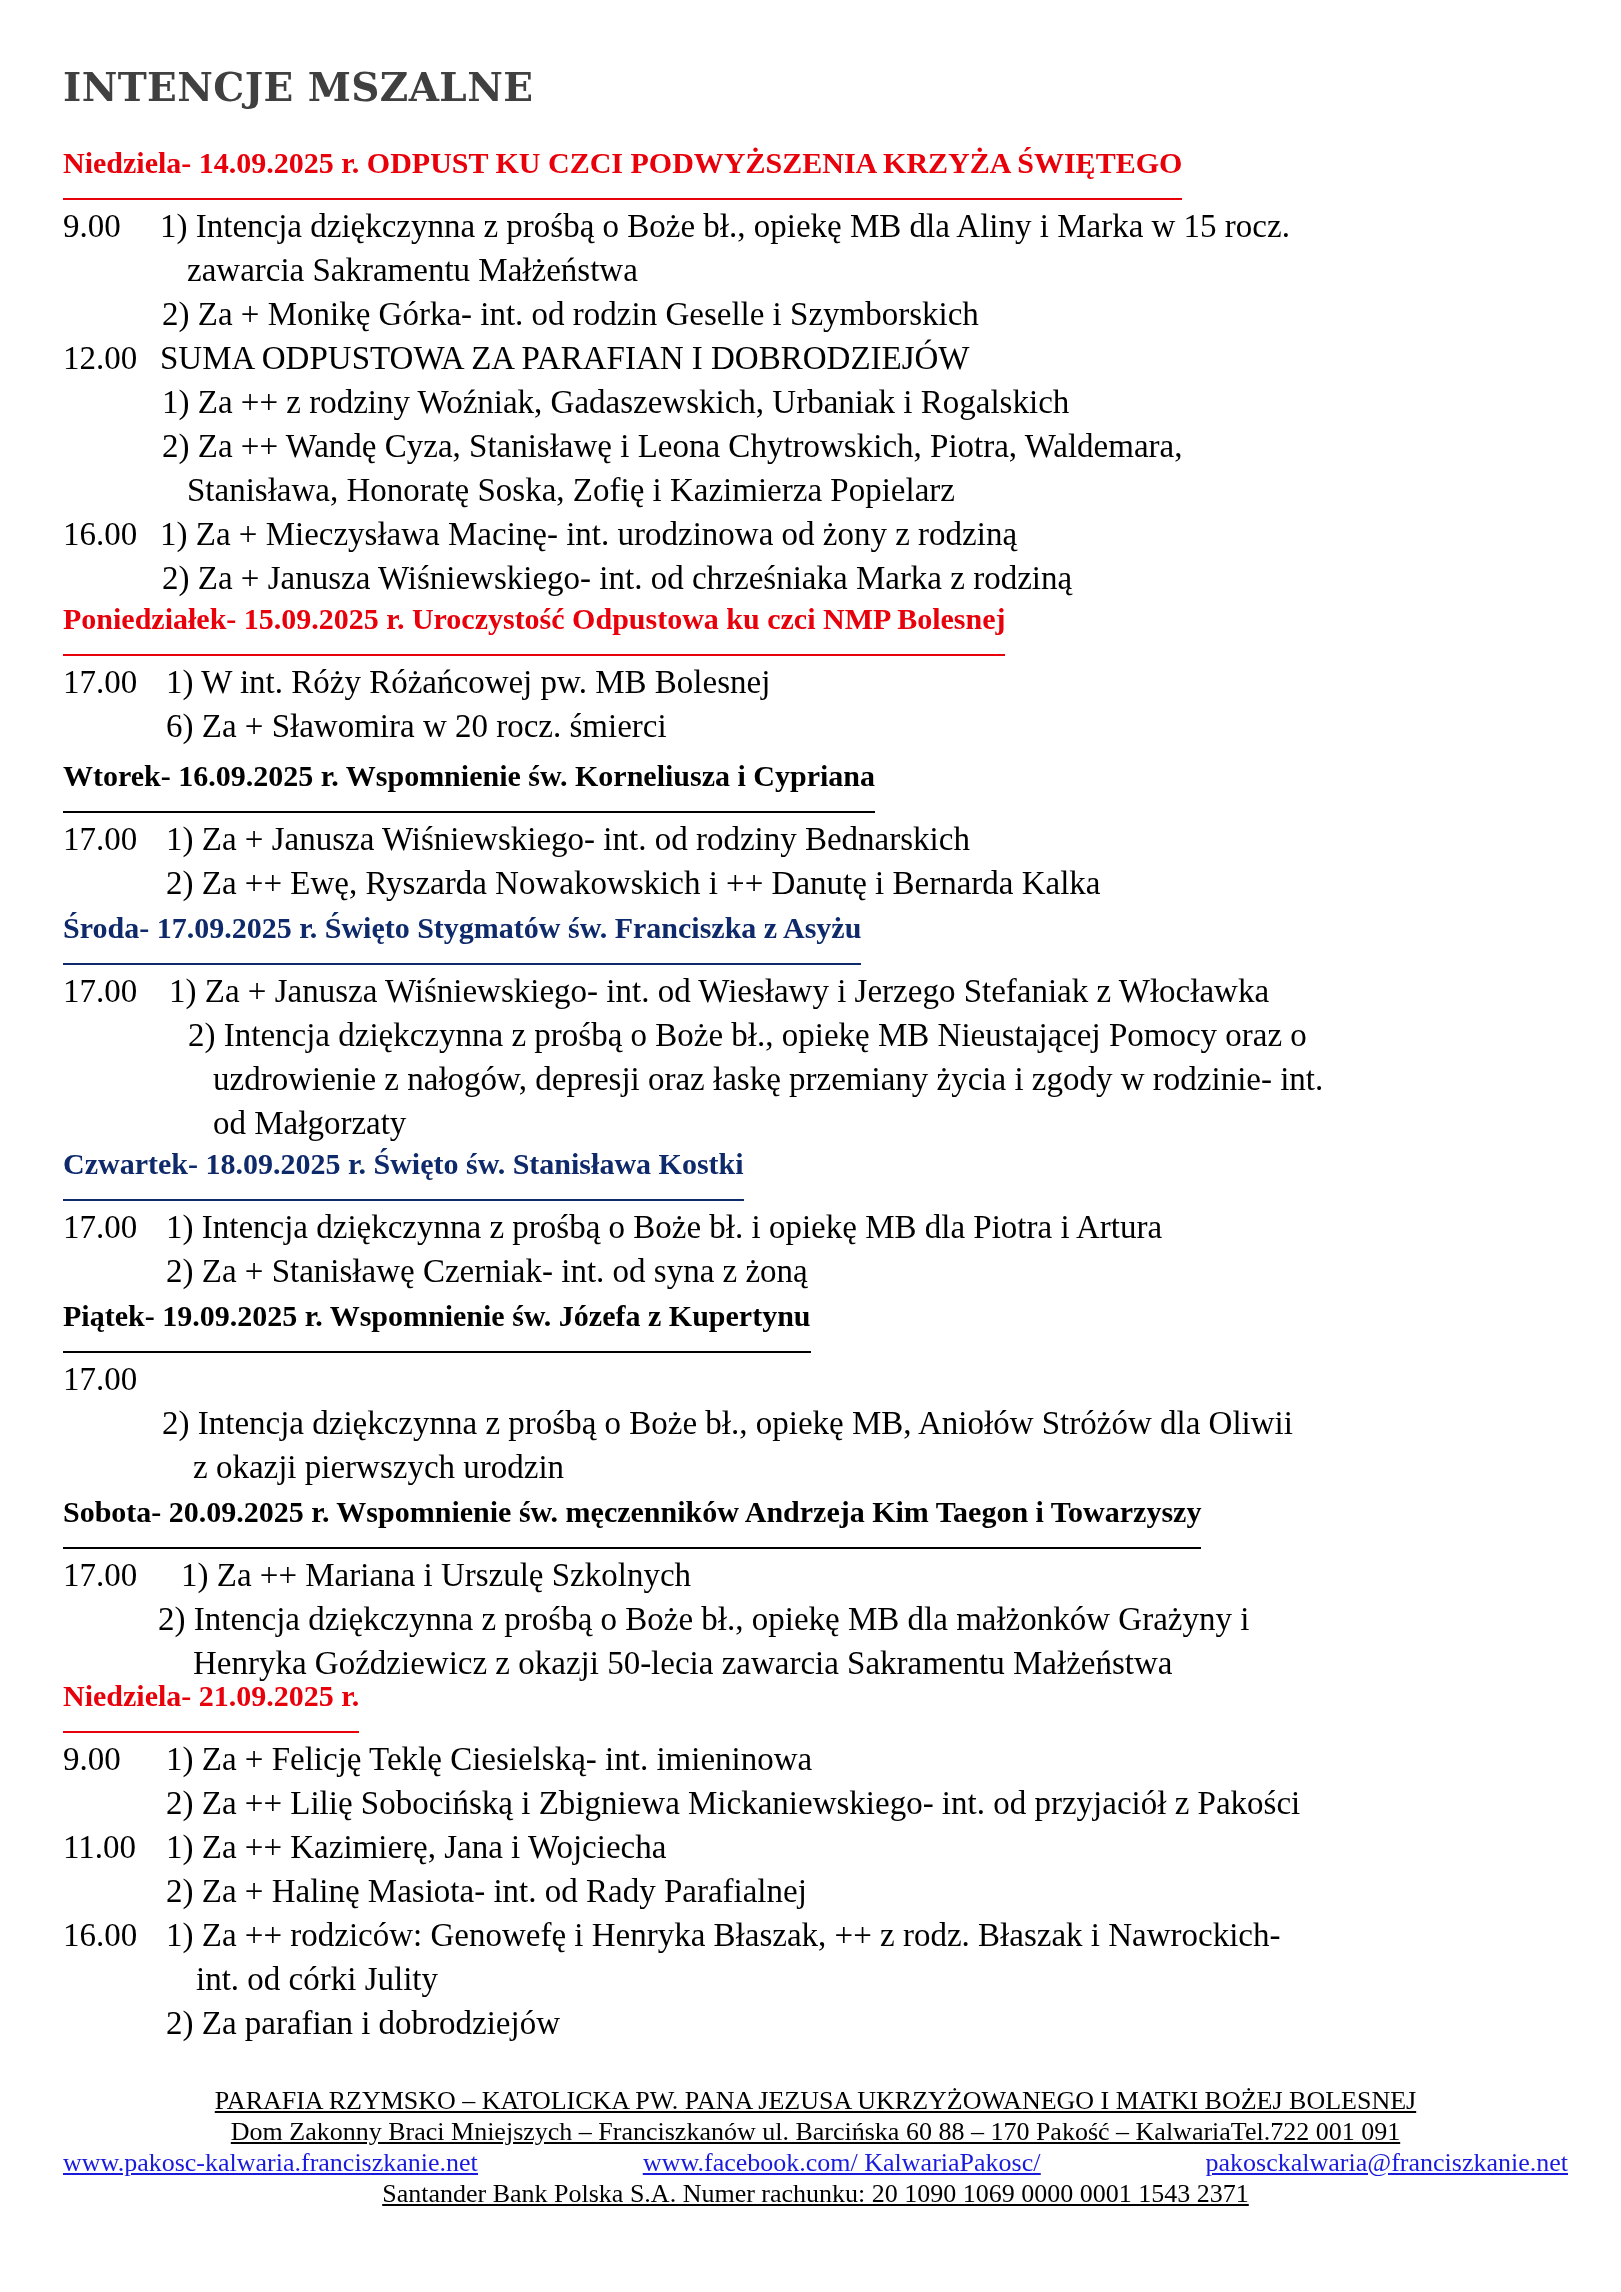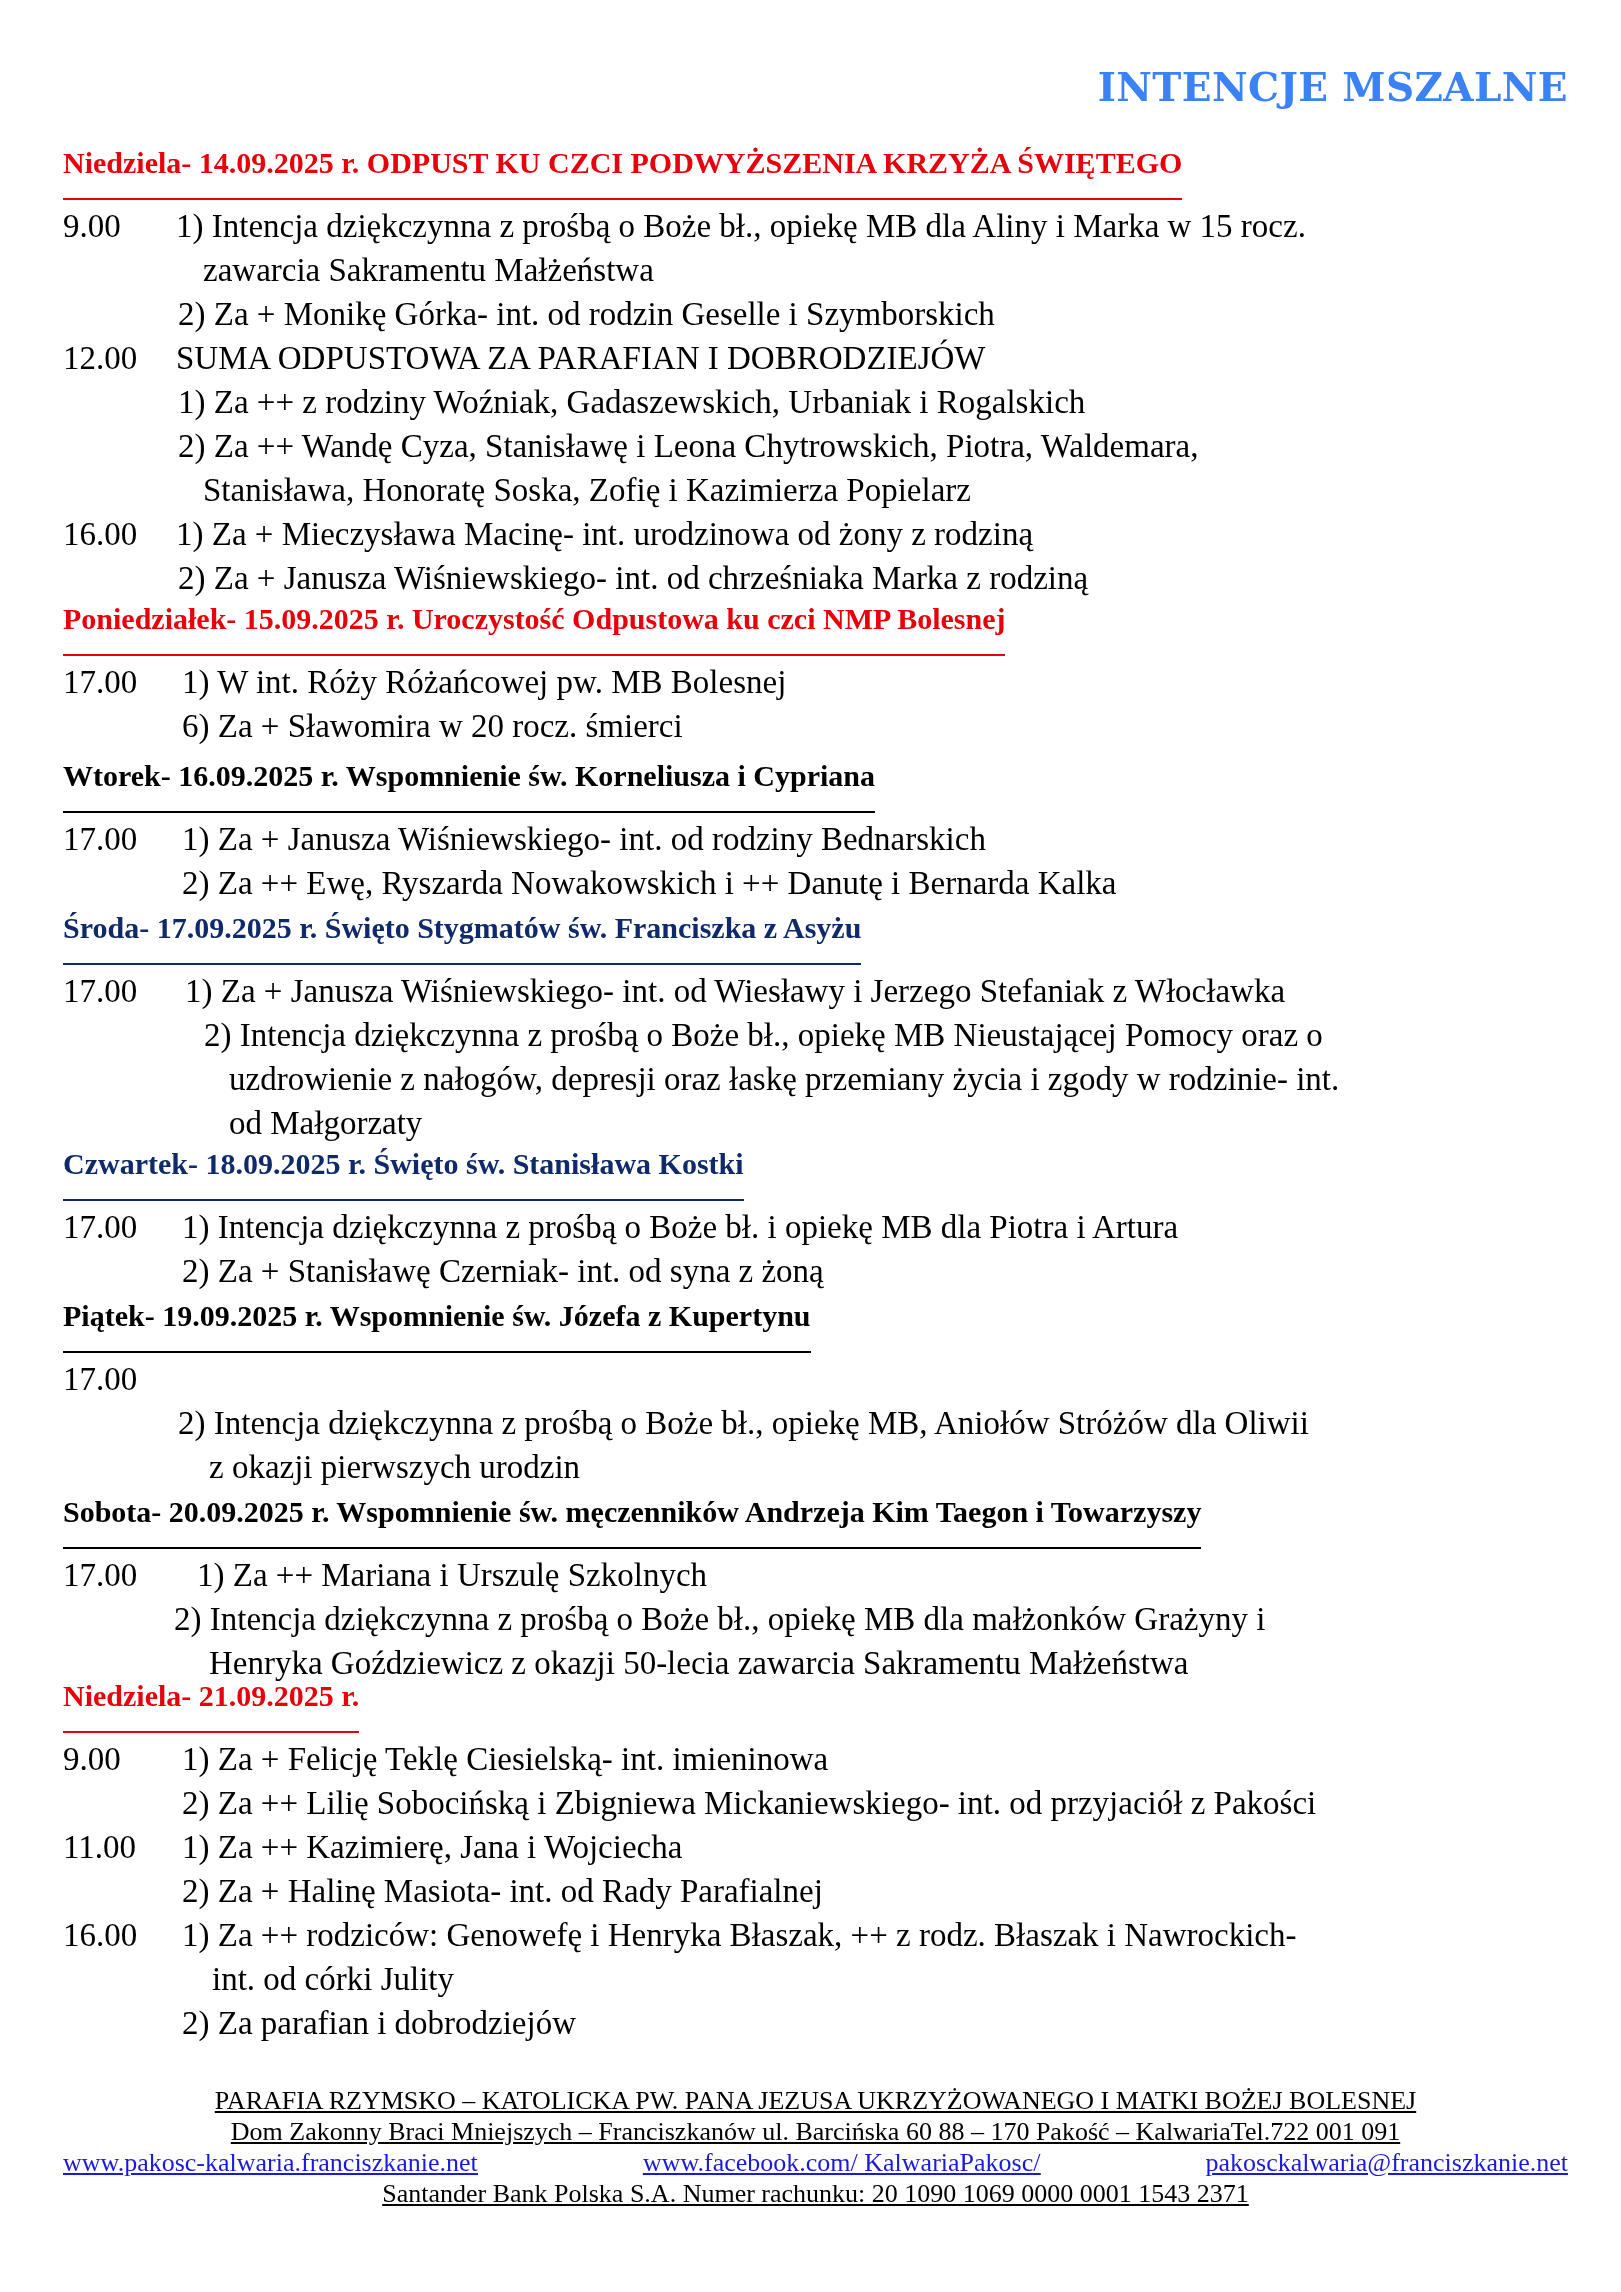--- a/index.html
+++ b/index.html
@@ -2,35 +2,35 @@
 <html style="font-size:14.3px"><head>
 <meta charset="utf-8">
 <style>
   html, body { margin: 0; padding: 0; background: #ffffff; }
   body {
     width: 1621px; height: 2293px; position: relative; overflow: hidden;
     font-family: "Liberation Serif", serif; color: #000;
   }
   .page { position: absolute; left: 63px; top: 0; width: 1505px; }
   .title {
-    position: absolute; left: 0; width: 1505px; top: 64px; text-align: right;
+    position: absolute; left: 0; width: 1505px; top: 64px; text-align: left;
     font-family: "DejaVu Serif", serif; font-weight: bold; font-size: 39px;
-    color: #3b82f6; letter-spacing: 0.4px;
+    color: #404040; letter-spacing: 0.4px;
   }
   .section { position: absolute; left: 0; width: 1522px; }
   .heading {
     display: inline-block; font-weight: bold; font-size: 30px; line-height: 41px;
     border-bottom: 2.7px solid currentColor; padding-bottom: 15px; white-space: nowrap;
   }
   .heading.red { color: #e8000b; }
   .heading.black { color: #000; }
   .heading.navy { color: #0f2a6b; }
   .line { font-size: 33px; line-height: 44px; white-space: nowrap; position: relative; height: 44px; }
   .time { position: absolute; left: 0; }
-  .txt { position: absolute; margin-left: 16px; }
+  .txt { position: absolute; }
   .footer { position: absolute; left: 0; width: 1505px; top: 2085px; text-align: center; font-size: 26px; line-height: 31px; text-decoration: underline; }
   .footer .links { display: flex; justify-content: space-between; padding: 0 0; text-align: center; }
   .footer a { color: #1a1adc; text-decoration: underline; }
 </style>
 </head>
 <body>
 
 <div class="page">
   <div class="title">INTENCJE MSZALNE</div>
   <div id="sections">

